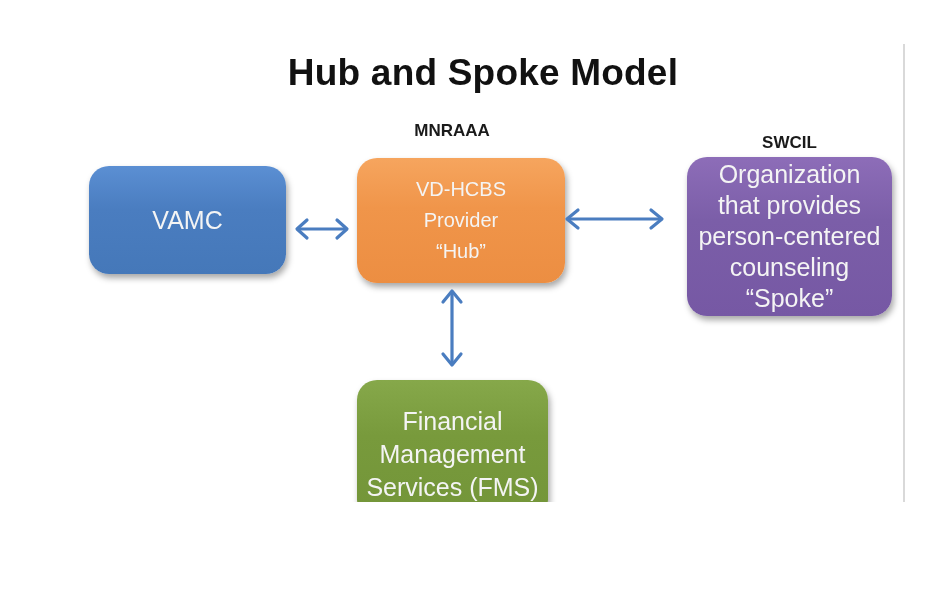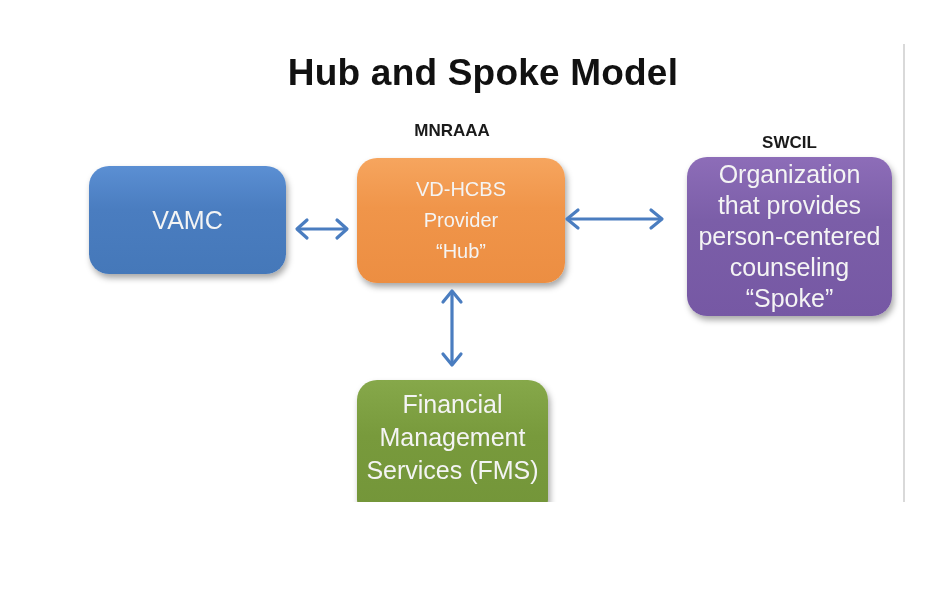--- a/index.html
+++ b/index.html
@@ -57,21 +57,21 @@
     }
     .box-purple {
       left: 687px; top: 157px; width: 205px; height: 159px;
       background: linear-gradient(#8d6db8, #7b5ea8 40%, #7658a4);
       line-height: 31px;
     }
     .box-green {
       left: 357px; top: 380px; width: 191px; height: 140px;
       background: linear-gradient(#86a84a, #789a3c 40%, #739539);
       border-radius: 20px;
-      align-items: flex-start;
+      align-items: center;
       padding-top: 8px;
       box-sizing: border-box;
       line-height: 33px;
     }
     .clip-bottom {
       position: absolute;
       left: 0; top: 502px; width: 928px; height: 95px;
       background: #ffffff;
     }
     .vline {

